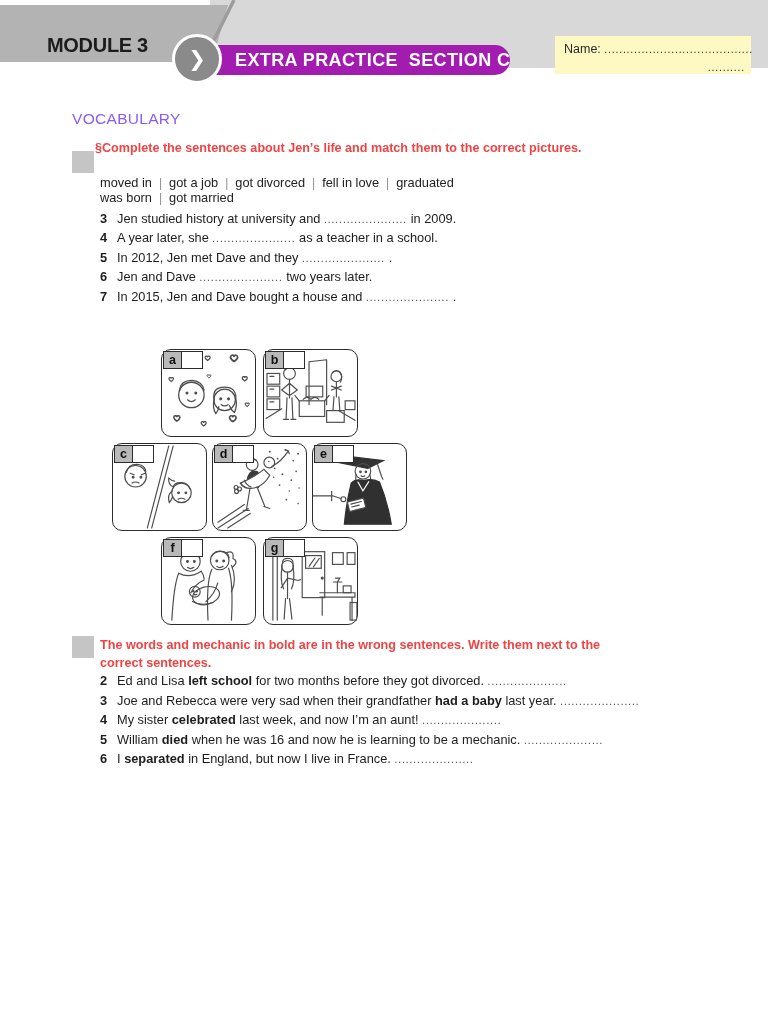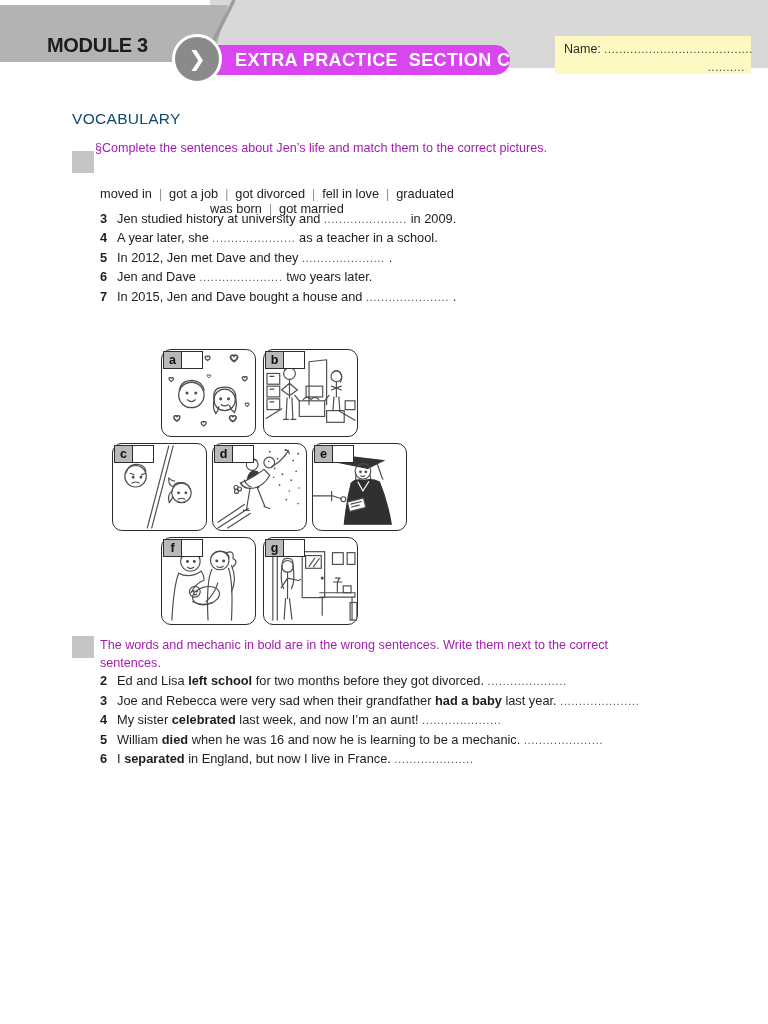--- a/index.html
+++ b/index.html
@@ -5,39 +5,39 @@
   html,body{margin:0;padding:0;background:#fff;}
   .page{position:relative;width:768px;height:962px;background:#fff;overflow:hidden;
         font-family:"Liberation Sans","DejaVu Sans",sans-serif;color:#1d1d1d;}
   
   .band{position:absolute;left:210px;top:0;width:558px;height:68px;background:#d8d8d8;}
   .bar{position:absolute;left:0;top:5px;width:228px;height:57px;background:#b3b3b3;
        clip-path:polygon(0 0,100% 0,calc(100% - 16px) 100%,0 100%);}
   .module{position:absolute;left:47px;top:34px;font-size:20px;font-weight:bold;
           letter-spacing:-0.3px;color:#1c1c1c;}
   .diag{position:absolute;left:0;top:0;}
-  .pill{position:absolute;left:197px;top:45px;width:313px;height:30px;background:#d946ef;
+  .pill{position:absolute;left:197px;top:45px;width:313px;height:30px;background:#a21caf;
         border-radius:4px 15px 15px 4px;display:flex;align-items:center;box-sizing:border-box;
         padding-left:38px;}
   .pill span{color:#fff;font-size:18px;font-weight:bold;letter-spacing:0.4px;white-space:pre;}
   .circle{position:absolute;left:172px;top:34px;width:50px;height:50px;border-radius:50%;
           background:#8a8a8a;border:3px solid #fff;box-sizing:border-box;display:flex;
           align-items:center;justify-content:center;color:#fff;font-size:21px;font-weight:bold;}
   .namebox{position:absolute;left:555px;top:36px;width:196px;height:38px;background:#fef9c3;}
   .nline1{position:absolute;left:9px;top:6px;font-size:12.5px;color:#2a2a2a;white-space:nowrap;}
   .ndots{font-size:10.5px;letter-spacing:0.8px;color:#2a2a2a;}
   .nline2{position:absolute;right:6px;top:25px;}
   
-  .vocab{position:absolute;left:72px;top:110px;font-size:15.5px;letter-spacing:0.3px;color:#0c4a6e;}
+  .vocab{position:absolute;left:72px;top:110px;font-size:15.5px;letter-spacing:0.3px;color:#8b5cf6;}
   .sq{position:absolute;width:22px;height:22px;background:#c5c5c5;}
   .sq1{left:72px;top:151px;} .sq2{left:72px;top:636px;}
-  .inst{position:absolute;font-size:12.6px;font-weight:normal;color:#a21caf;}
+  .inst{position:absolute;font-size:12.6px;font-weight:bold;color:#ef4444;}
   .inst1{left:95px;top:141px;white-space:nowrap;}
   .inst2{left:100px;top:637px;width:545px;line-height:17.5px;}
-  .wb{position:absolute;left:100px;top:187px;font-size:12.8px;color:#222;text-align:center;}
+  .wb{position:absolute;left:100px;top:176px;font-size:12.8px;color:#222;}
   .wb-row{line-height:14.8px;white-space:nowrap;}
   .sep{color:#8f8f8f;margin:0 7px;font-size:12px;}
   .exlist{position:absolute;font-size:12.8px;color:#1d1d1d;}
   .ex1{left:100px;top:210px;}
   .ex2{left:100px;top:672px;}
   .srow{line-height:18.4px;white-space:nowrap;}
   .srow2{line-height:18.6px;white-space:nowrap;}
   .num{display:inline-block;width:17px;font-weight:bold;}
   .blank{font-size:10px;letter-spacing:1px;color:#3c3c3c;}
   .b{font-weight:bold;}

